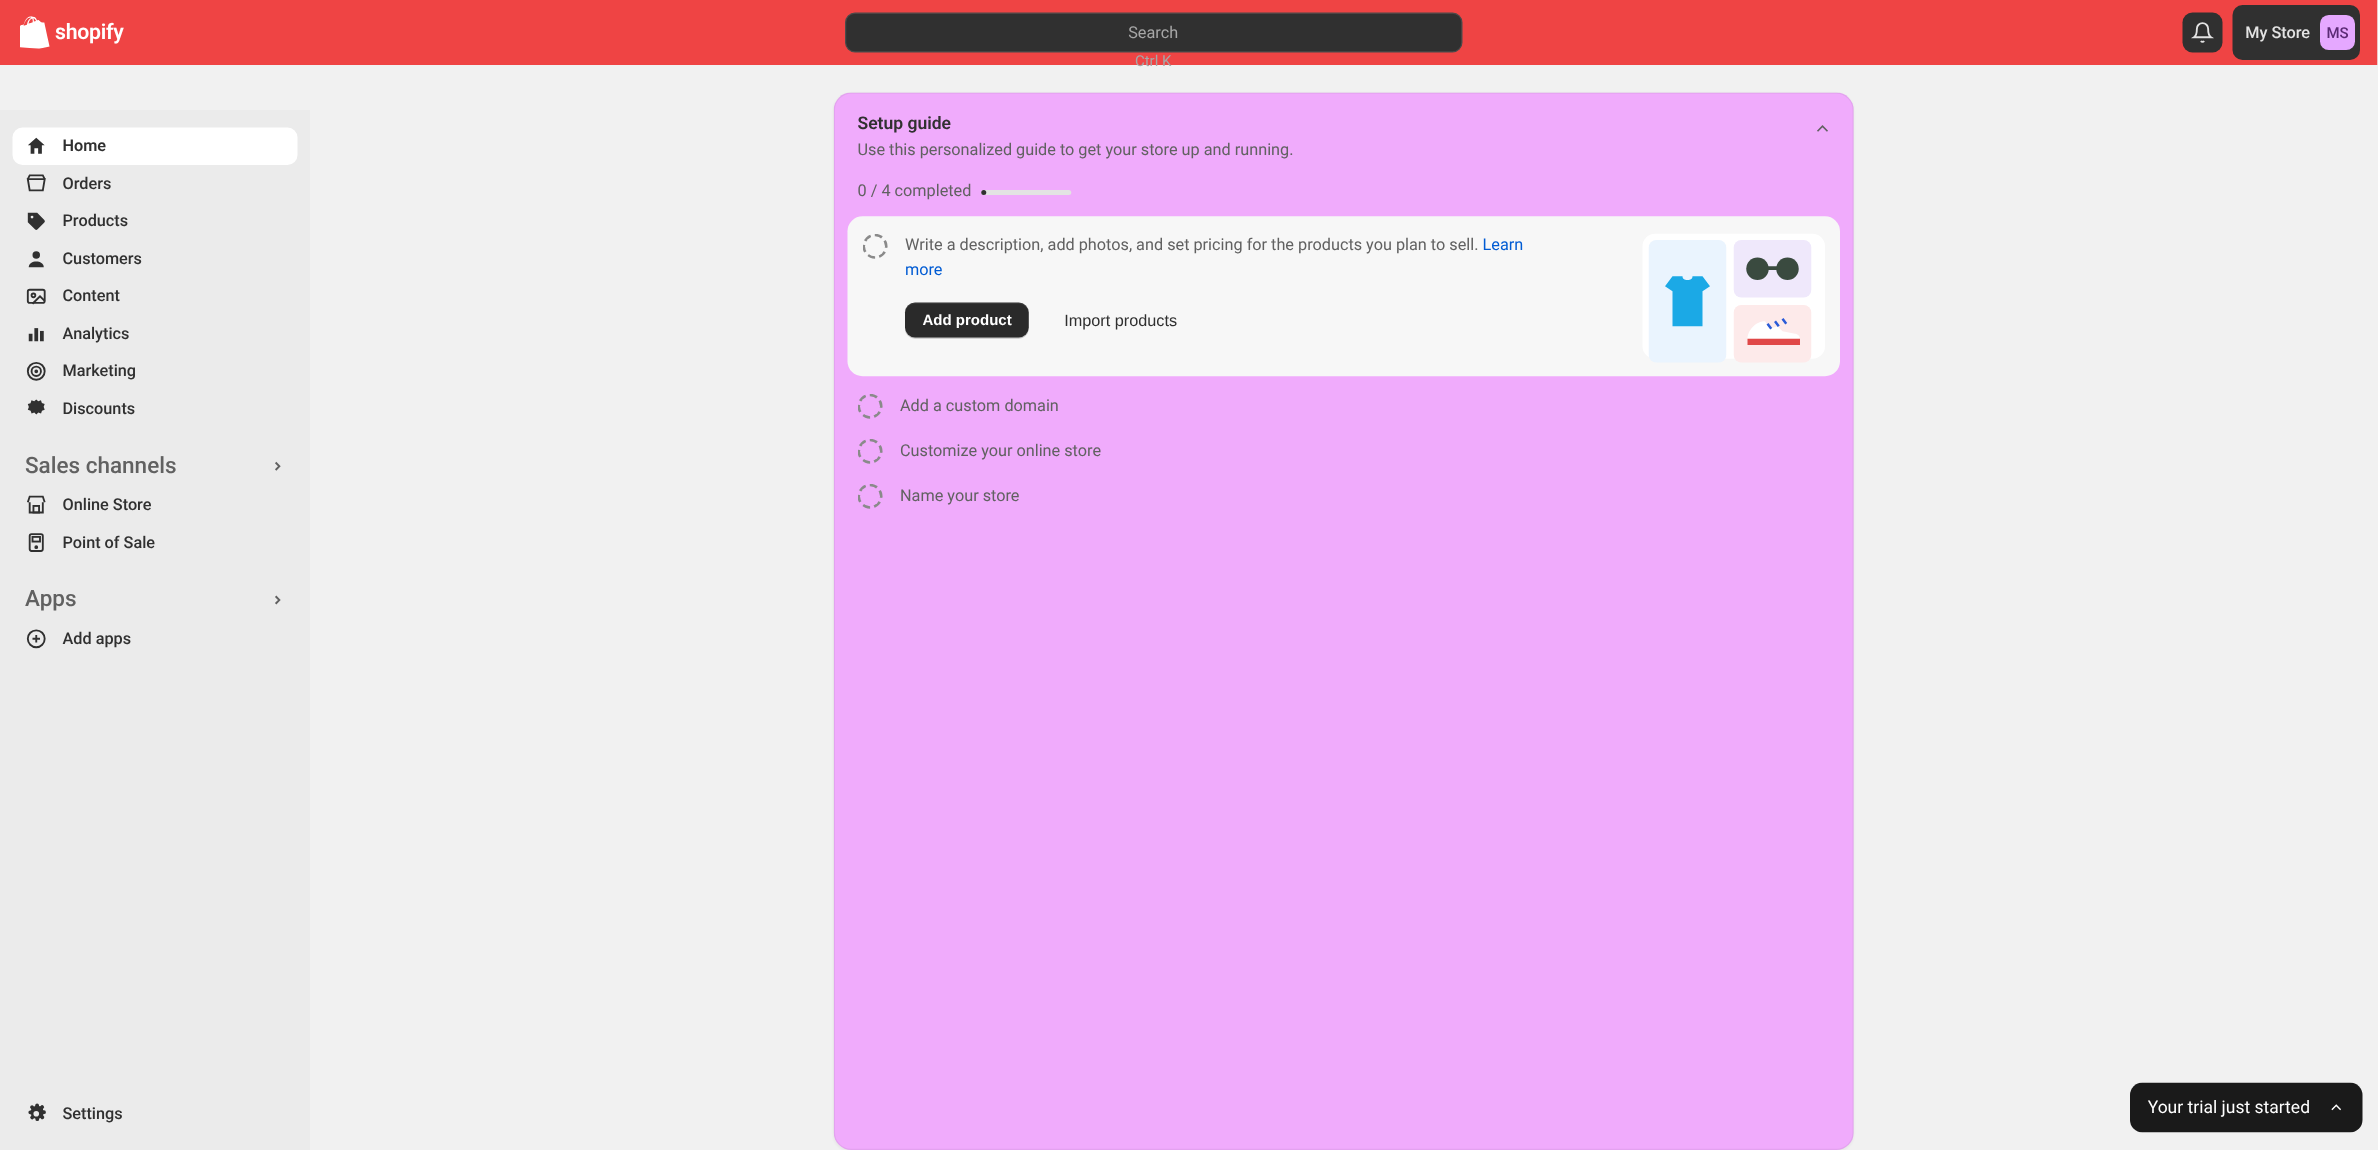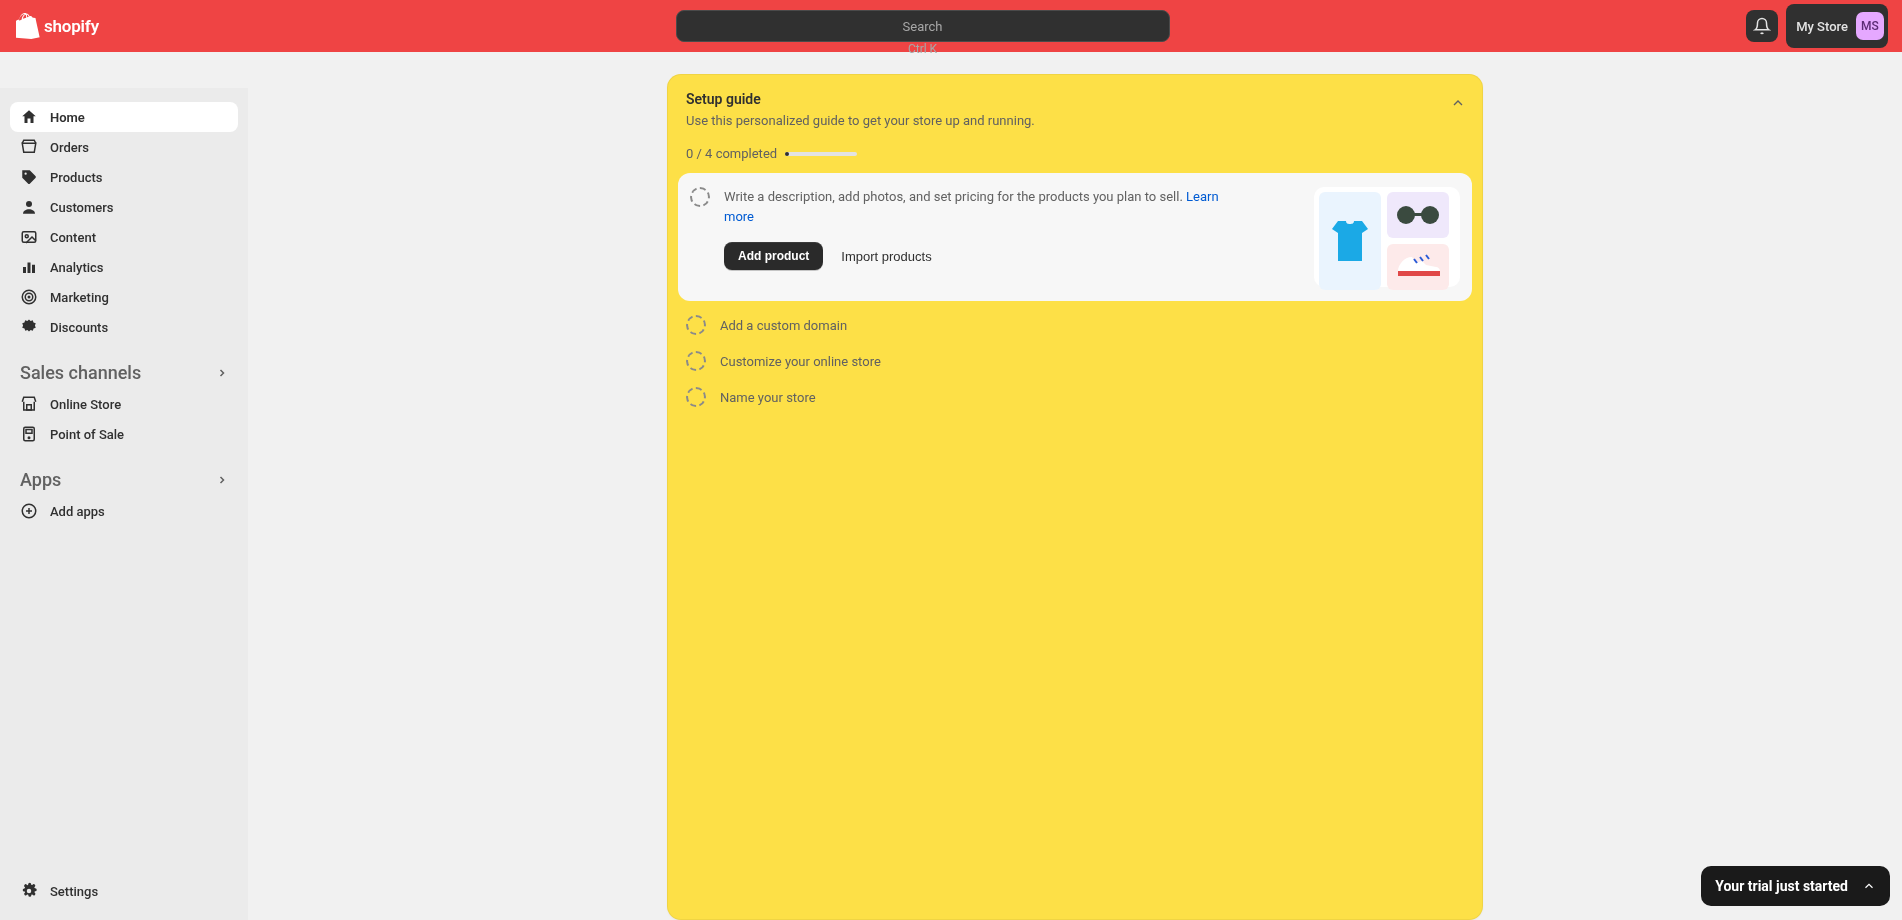--- a/index.html
+++ b/index.html
@@ -71,21 +71,21 @@
   padding: 6px 10px; margin-top: 14px;
   color: #616161; font-size: 18px; font-weight: 500;
 }
 .nav-section-hdr svg { width: 12px; height: 12px; }
 .spacer { flex: 1; }
 .settings-item { margin-bottom: 14px; font-weight: 500; }
 
 
 .main { flex: 1; padding: 22px 0 0; display: flex; justify-content: center; }
 .setup-card {
-  width: 816px; background: #fde047; border-radius: 14px;
+  width: 816px; background: #f0abfc; border-radius: 14px;
   border: 1px solid rgba(0,0,0,0.05);
   box-shadow: 0 1px 2px rgba(0,0,0,0.04);
   padding: 16px 0 12px;
 }
 .card-header { padding: 0 18px 10px; position: relative; }
 .card-title { font-size: 14px; font-weight: 600; color: #303030; margin-bottom: 6px; }
 .card-sub { font-size: 13px; color: #616161; }
 .card-chevron { position: absolute; right: 16px; top: 4px; cursor: pointer; }
 .progress-row { padding: 8px 18px 12px; display: flex; align-items: center; gap: 8px; }
 .progress-text { font-size: 13px; color: #616161; }
@@ -102,21 +102,21 @@
 
 .step-expanded {
   margin: 0 10px 6px; background: #f7f7f7; border-radius: 12px;
   padding: 14px 12px 14px 12px;
   display: flex; gap: 14px;
 }
 .step-body { flex: 1; }
 .step-body-title { font-weight: 600; font-size: 13px; margin-bottom: 10px; }
 .step-body-desc { font-size: 13px; color: #616161; line-height: 1.5; margin-bottom: 16px; max-width: 510px; }
 .step-body-desc a { color: #005bd3; text-decoration: none; }
-.step-actions { display: flex; gap: 18px; align-items: center; }
+.step-actions { display: flex; gap: 28px; align-items: center; }
 .btn-primary {
   background: #2a2a2a; color:#fff; border:none; border-radius:8px;
   padding: 7px 14px; font-size:12px; font-weight:600; cursor:pointer;
   box-shadow: 0 1px 0 rgba(0,0,0,0.2), inset 0 1px 0 rgba(255,255,255,0.08);
 }
 .btn-plain { background:none; border:none; font-size:13px; font-weight:400; color:#303030; cursor:pointer; }
 
 .step-illus {
   width: 146px; height: 100px; background:#fff; border-radius: 10px;
   display:grid; grid-template-columns: 62px 62px; grid-template-rows:46px 46px; gap:6px;
@@ -125,21 +125,21 @@
 .illus-cell { border-radius:6px; display:flex; align-items:center; justify-content:center; }
 .illus-shirt { background:#eaf4fe; grid-row:1/3; }
 .illus-glasses { background:#efe8fb; }
 .illus-shoe { background:#fdeaea; }
 
 
 .trial-toast {
   position: fixed; right: 12px; bottom: 14px;
   background:#1a1a1a; color:#fff; border-radius: 10px;
   padding: 12px 14px; display:flex; align-items:center; gap: 14px;
-  font-size:14px; font-weight:700;
+  font-size:14px; font-weight:400;
 }
 .trial-toast svg { width:14px; height:14px; }
 </style>
 </head>
 <body>
 
 <div class="topbar">
   <div class="logo">
     <svg width="24" height="26" viewBox="0 0 24 26">
         <path d="M19.5 5.2c0-.1-.1-.2-.2-.2-.1 0-2.4-.2-2.4-.2s-1.6-1.6-1.8-1.7c-.2-.2-.5-.1-.6-.1 0 0-.3.1-.9.3-.5-1.5-1.5-2.9-3.2-2.9h-.1C9.8.1 9.2 0 8.8 0 5.3 0 3.6 4.4 3.1 6.6c-1.4.4-2.3.7-2.5.8C.1 7.5 0 7.6 0 8.1 0 8.5 0 24.8 0 24.8L15.3 26l8.4-1.8S19.5 5.3 19.5 5.2zM12.8 3.7c-.5.2-1.1.3-1.7.5 0-.1 0-.2 0-.3 0-1-.1-1.8-.4-2.4 1 .1 1.7 1.3 2.1 2.2zM9.8 1.8c.3.6.4 1.5.4 2.7v.2c-1.1.3-2.2.7-3.4 1 .7-2.5 1.9-3.7 3-3.9zM8.5 1c.2 0 .3 0 .5.1-1.4.7-2.9 2.3-3.5 5.6-.9.3-1.8.6-2.6.8C3.6 5 5.3 1 8.5 1z"></path>

